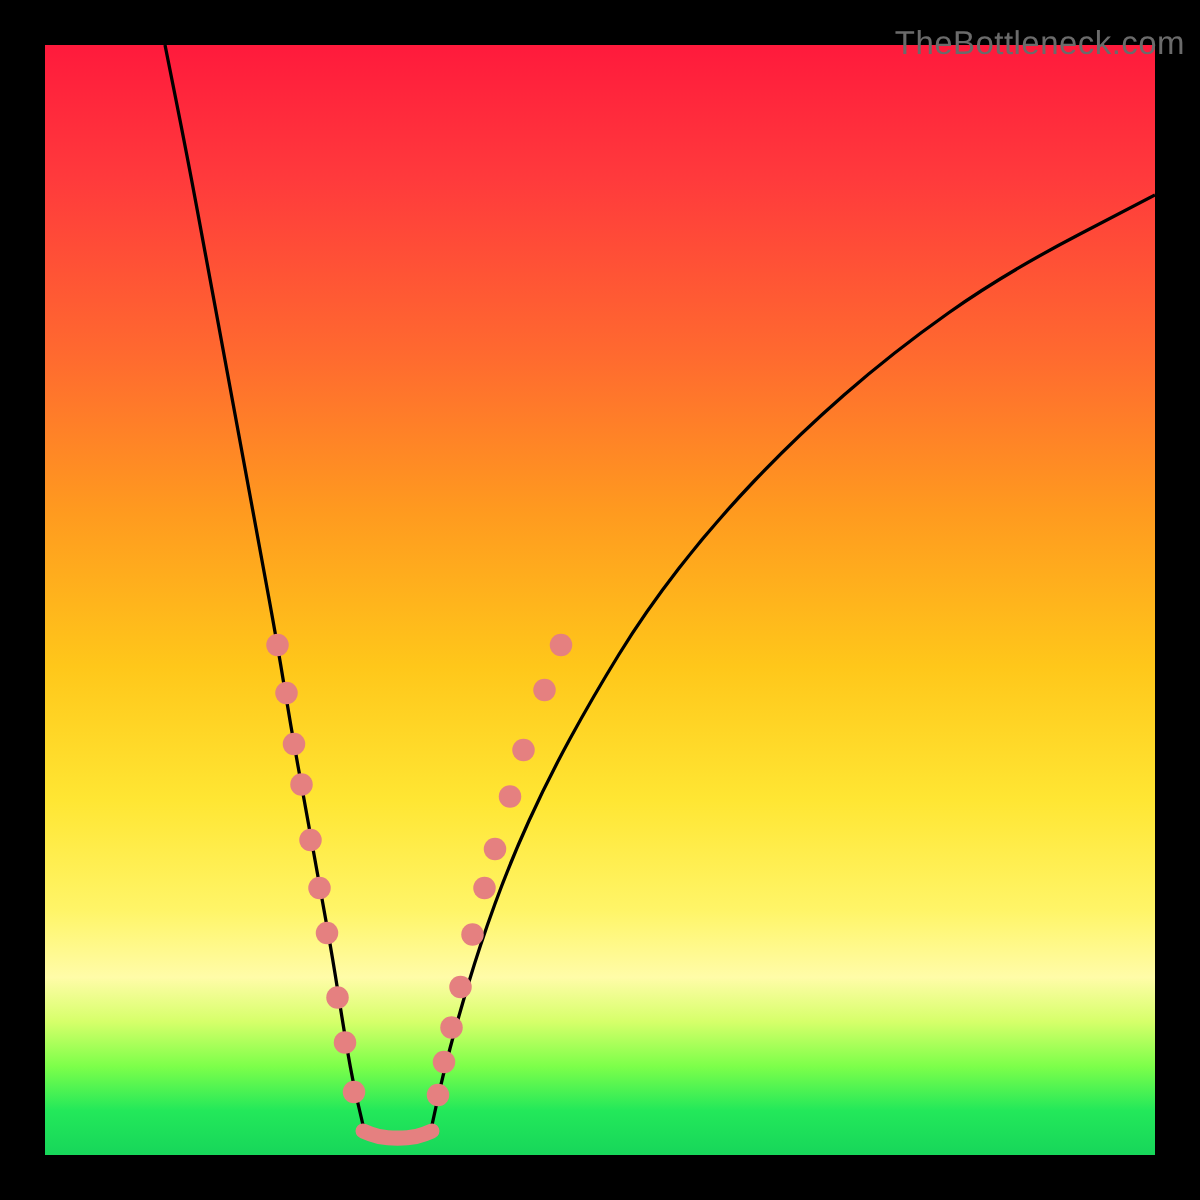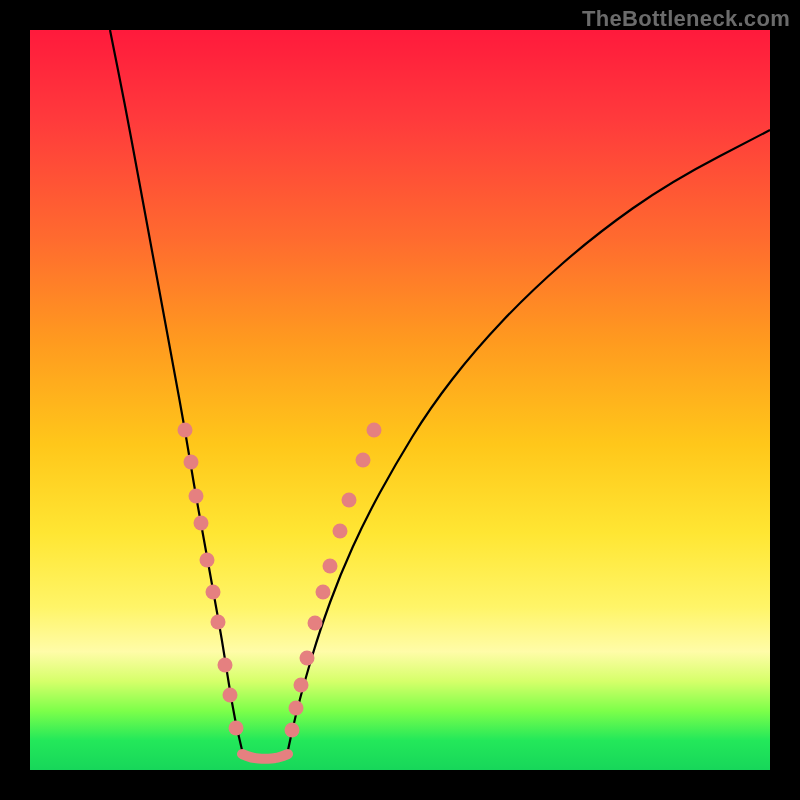--- a/index.html
+++ b/index.html
@@ -37,25 +37,25 @@
       #fff568 78%,
       #fffca8 84%,
       #d6ff6a 88%,
       #7dff4a 92%,
       #23e85a 96%,
       #17d65a 100%
     );
   }
   .watermark {
     position: absolute;
-    top: 6px;
+    top: 16px;
     right: 10px;
     color: #6b6b6b;
     font-size: 22px;
-    font-weight: 700;
+    font-weight: 400;
     letter-spacing: 0.3px;
     z-index: 5;
   }
   svg.curves {
     position: absolute;
     left: 0;
     top: 0;
     width: 740px;
     height: 740px;
     z-index: 2;

